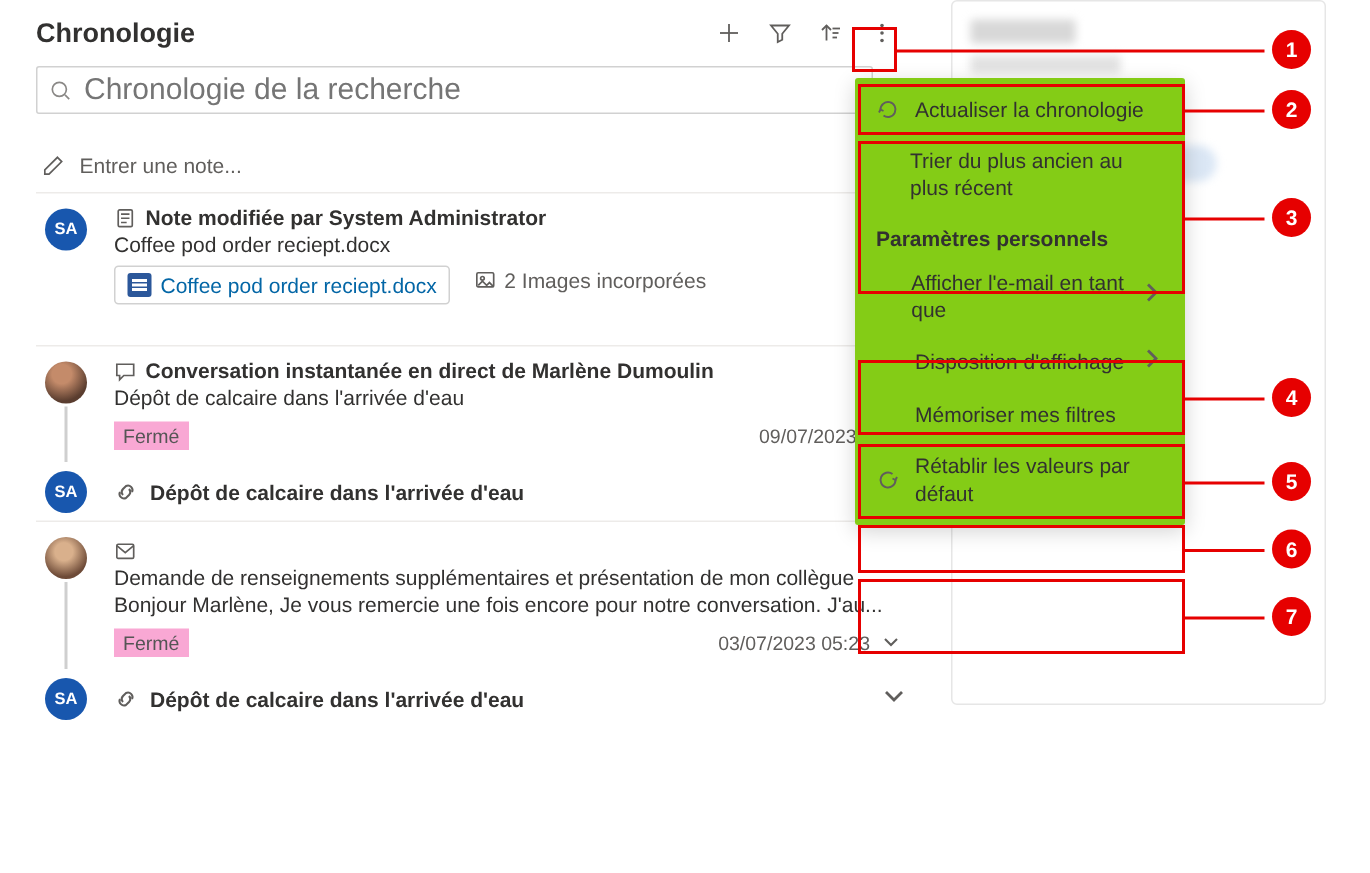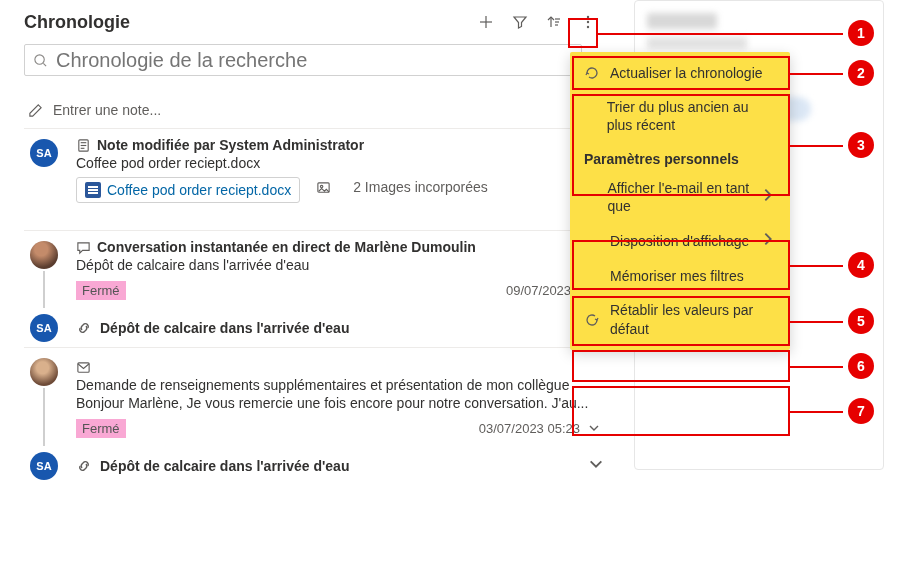--- a/index.html
+++ b/index.html
@@ -96,21 +96,21 @@
     border-radius: 3px;
     height: 26px;
     padding: 0 8px;
     color: #0366a6;
     font-size: 14px;
     margin-top: 6px;
     gap: 6px;
   }
   .attachment-pill .doc-icon { width:16px; height:16px; background:#2b579a; border-radius:2px; position:relative; }
   .attachment-pill .doc-icon::after { content:""; position:absolute; left:3px; top:4px; width:10px; height:1.5px; background:#fff; box-shadow: 0 3px 0 #fff, 0 6px 0 #fff; }
-  .inline-images { display:inline-flex; align-items:flex-end; gap:22px; margin-left:16px; color:#605e5c;}
+  .inline-images { display:inline-flex; align-items:flex-start; gap:5px; margin-left:16px; color:#605e5c;}
   .inline-images svg { width:15px; height:15px; }
   .time-row { display:flex; justify-content:flex-end; color:#605e5c; font-size:13px; margin-top:4px;}
   .status-row { display:flex; align-items:center; justify-content:space-between; margin-top:4px; }
   .status-tag { background:#f9a8d4; color:#555; padding:2px 6px; font-size:13px; }
   .chevron { color:#605e5c; }
   .chevron svg { width:12px; height:12px; }
   .linked-row {
     position:relative;
     padding-left:52px;
     display:flex; align-items:center; gap:8px;
@@ -126,21 +126,21 @@
   .linked-row svg { width:16px; height:16px; color:#605e5c; }
   .linked-text { font-weight:600; }
   .chevron-right { margin-left:auto; color:#605e5c; }
 
   
   .menu {
     position:absolute;
     left: 570px;
     top: 52px;
     width: 220px;
-    background:#fde047;
+    background:#84cc16;
     box-shadow: 0 4px 14px rgba(0,0,0,0.18);
     border-radius:2px;
     padding: 4px 0;
     z-index: 5;
   }
   .menu-item {
     display:flex; align-items:center;
     padding: 8px 14px;
     cursor:pointer;
     gap:10px;

